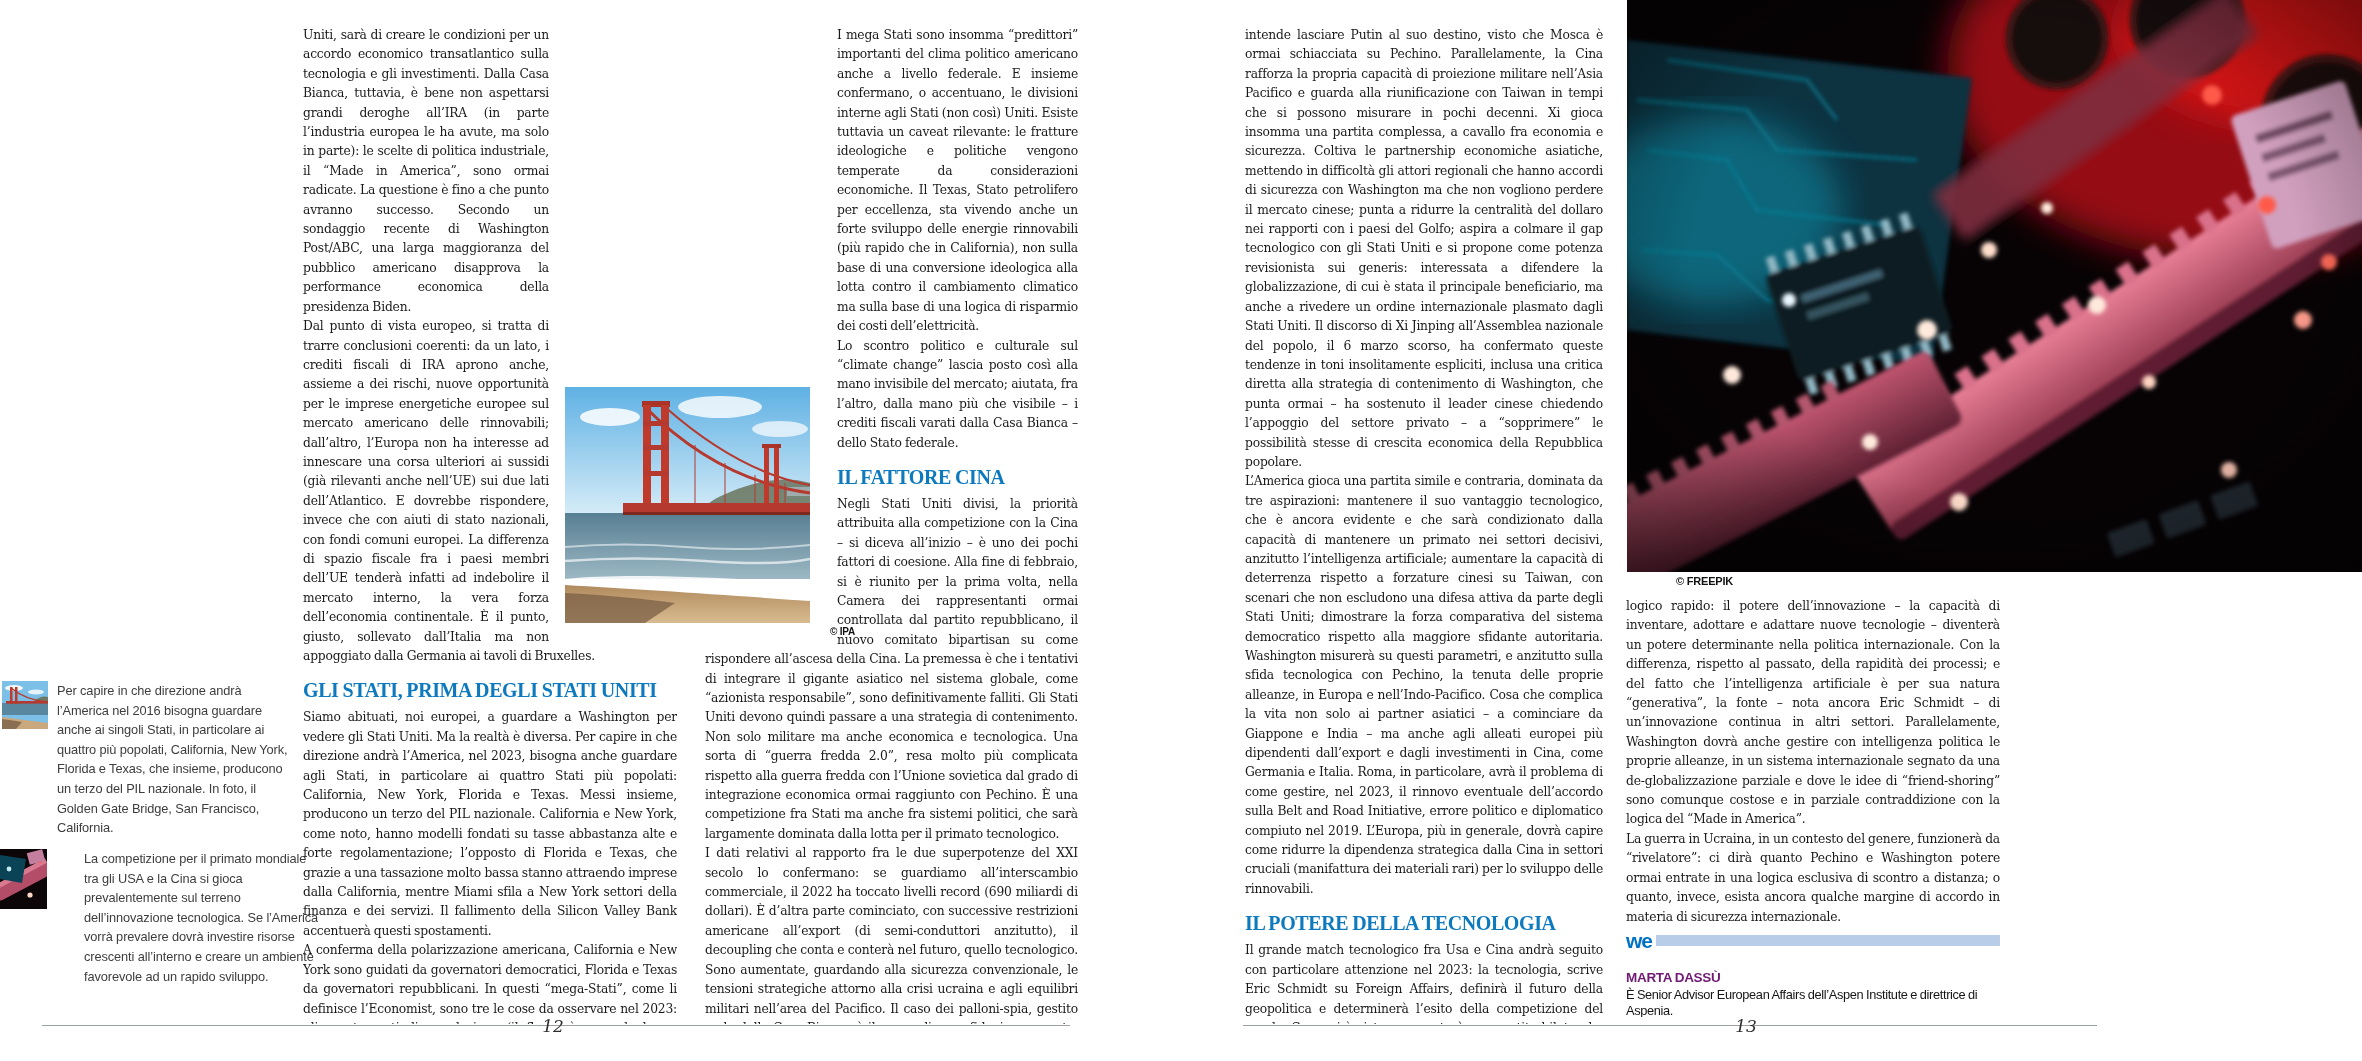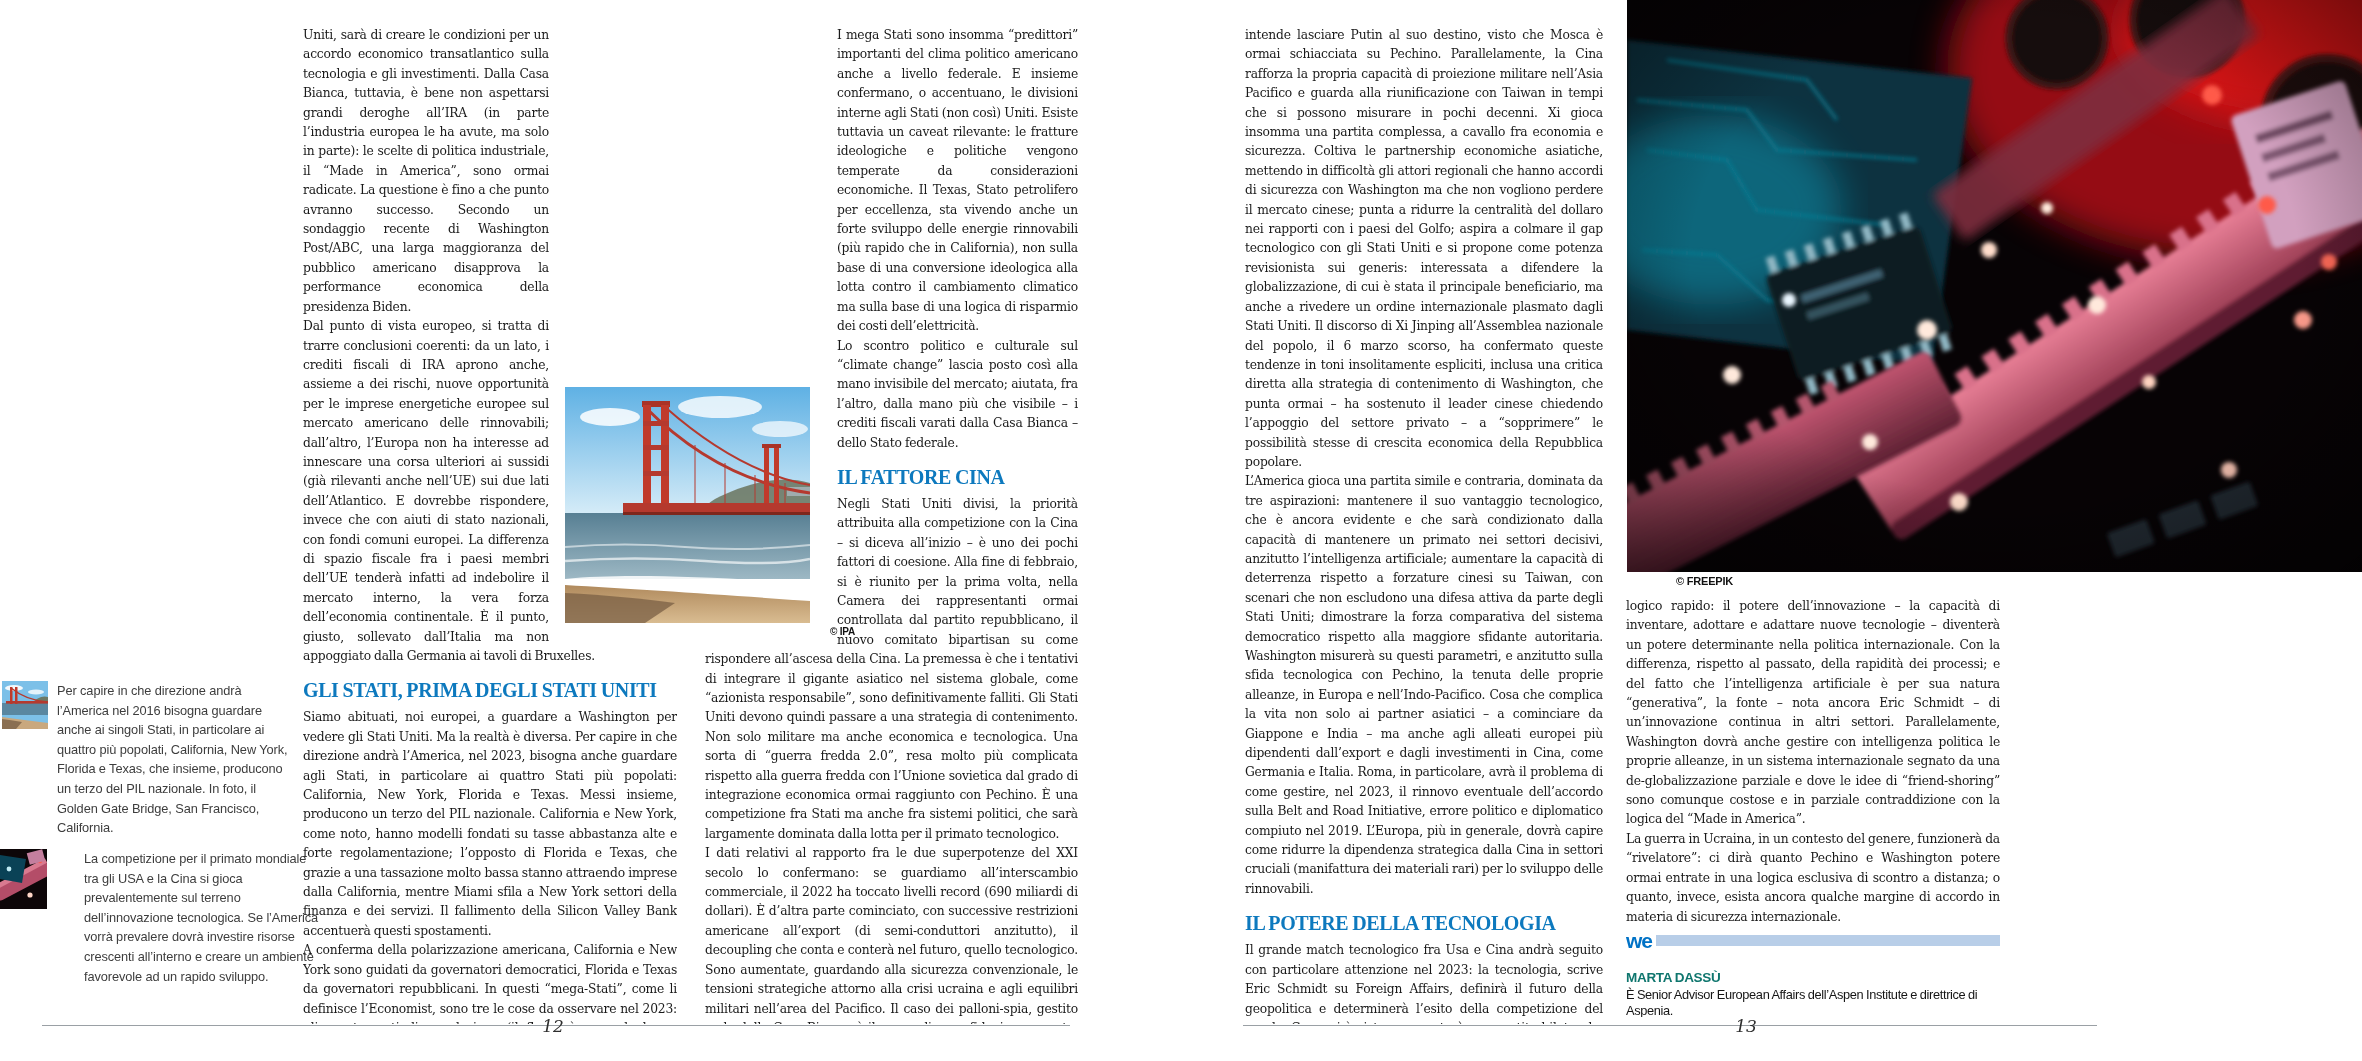--- a/index.html
+++ b/index.html
@@ -42,21 +42,21 @@
   .pagenum{position:absolute;top:1016px;width:120px;text-align:center;
            font-family:"DejaVu Serif", serif;font-style:italic;font-size:17px;color:#2e2e2e;}
   .pagenum-left{left:493px;}
   .pagenum-right{left:1686px;}
   
   .we-row{display:flex;align-items:center;margin-top:5px;}
   .we-mark{font-family:"Liberation Sans", sans-serif;font-weight:bold;
            font-size:21px;line-height:18px;color:#0072c6;letter-spacing:-1px;margin-right:4px;}
   .we-bar{flex:1;height:11px;background:#b8cee8;}
   .author{margin-top:18px;font-family:"Liberation Sans", sans-serif;text-align:left;}
-  .author-name{font-weight:bold;font-size:13.5px;letter-spacing:-0.3px;color:#0f766e;}
+  .author-name{font-weight:bold;font-size:13.5px;letter-spacing:-0.3px;color:#701a75;}
   .author-bio{font-size:12.8px;line-height:15.8px;letter-spacing:-0.35px;color:#151515;}
 </style>
 </head>
 <body>
 
 <div class="spread">
 
   <div class="margin-note note-1">
     <span class="thumb">
       <svg width="46" height="48" viewBox="0 0 46 48">

